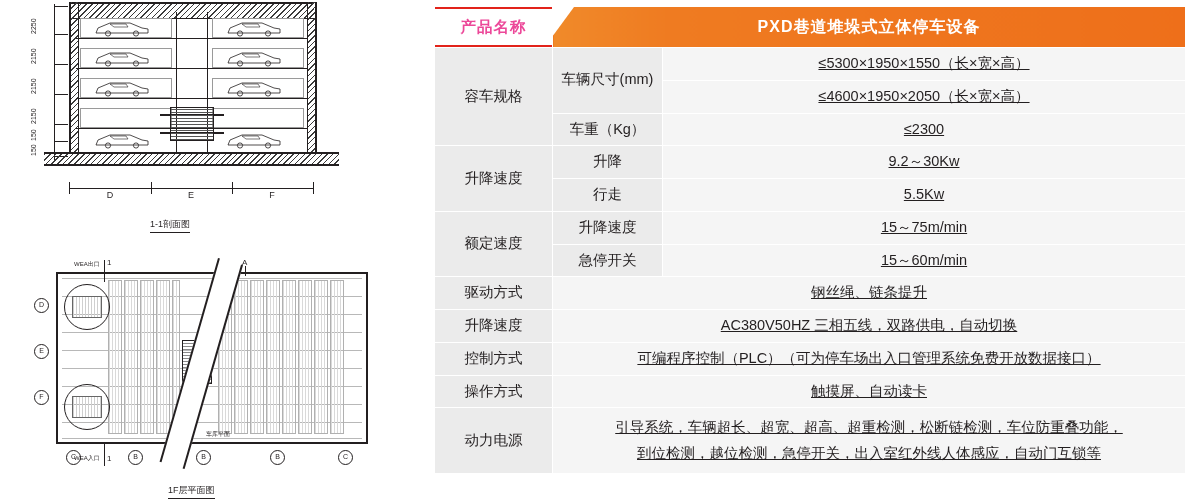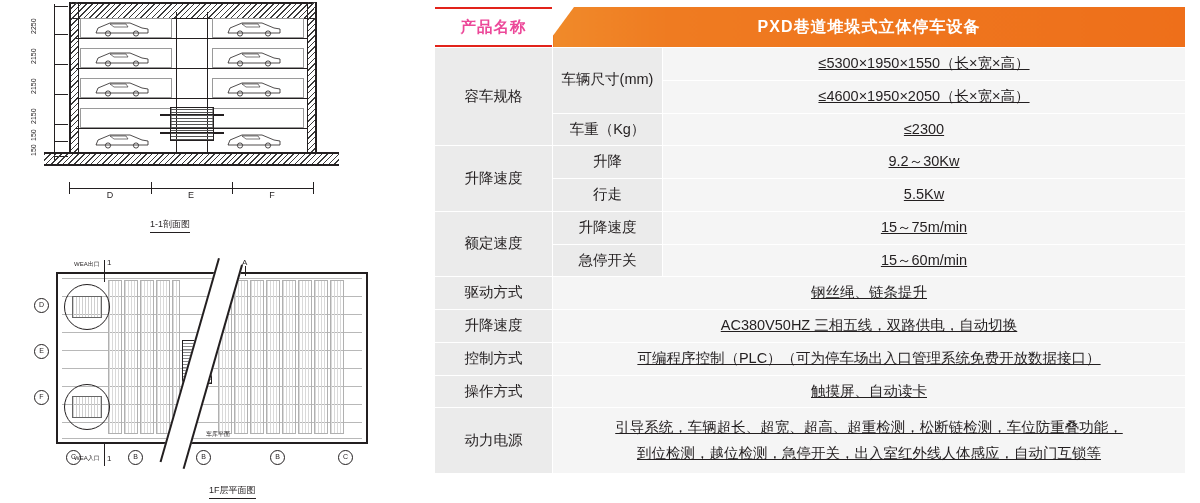--- a/index.html
+++ b/index.html
@@ -573,21 +573,21 @@
       <div class="sec-line" style="left:86px;top:186px;height:22px;"></div>
       <div class="sec-marker" style="left:89px;top:196px;">1</div>
       <div class="sec-marker" style="left:224px;top:0px;">A</div>
       <div class="sec-line" style="left:227px;top:8px;height:10px;"></div>
 
       <div class="plan-entry" style="left:56px;top:2px;">WEA出口</div>
       <div class="plan-entry" style="left:56px;top:196px;">WEA入口</div>
       <div class="plan-entry" style="left:188px;top:172px;">车库平面</div>
     </div>
 
-    <div class="dwg-caption" style="left:168px;top:484px;margin-left:41px;">
+    <div class="dwg-caption" style="left:168px;top:484px;">
       <span class="underline">1F层平面图</span>
     </div>
   </div>
 
   <div class="spec-wrap">
     <table class="spec">
       <colgroup>
         <col style="width:118px">
         <col style="width:110px">
         <col>

